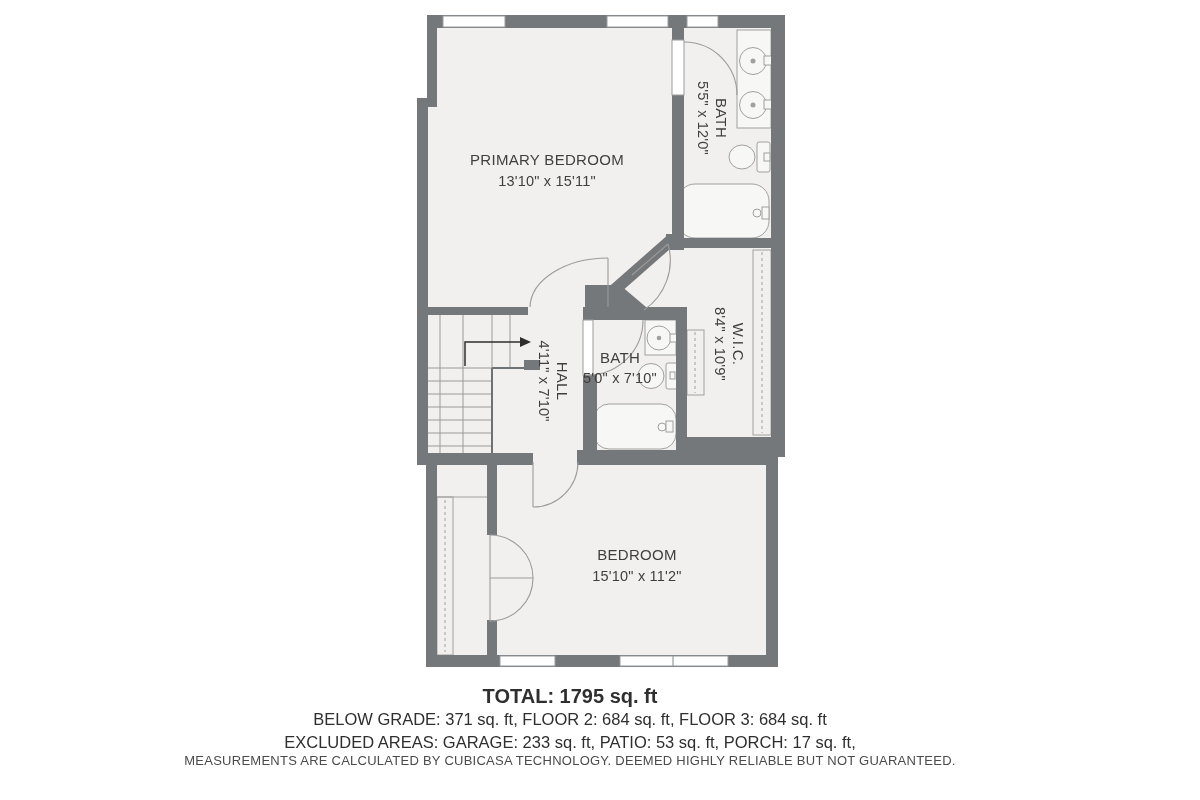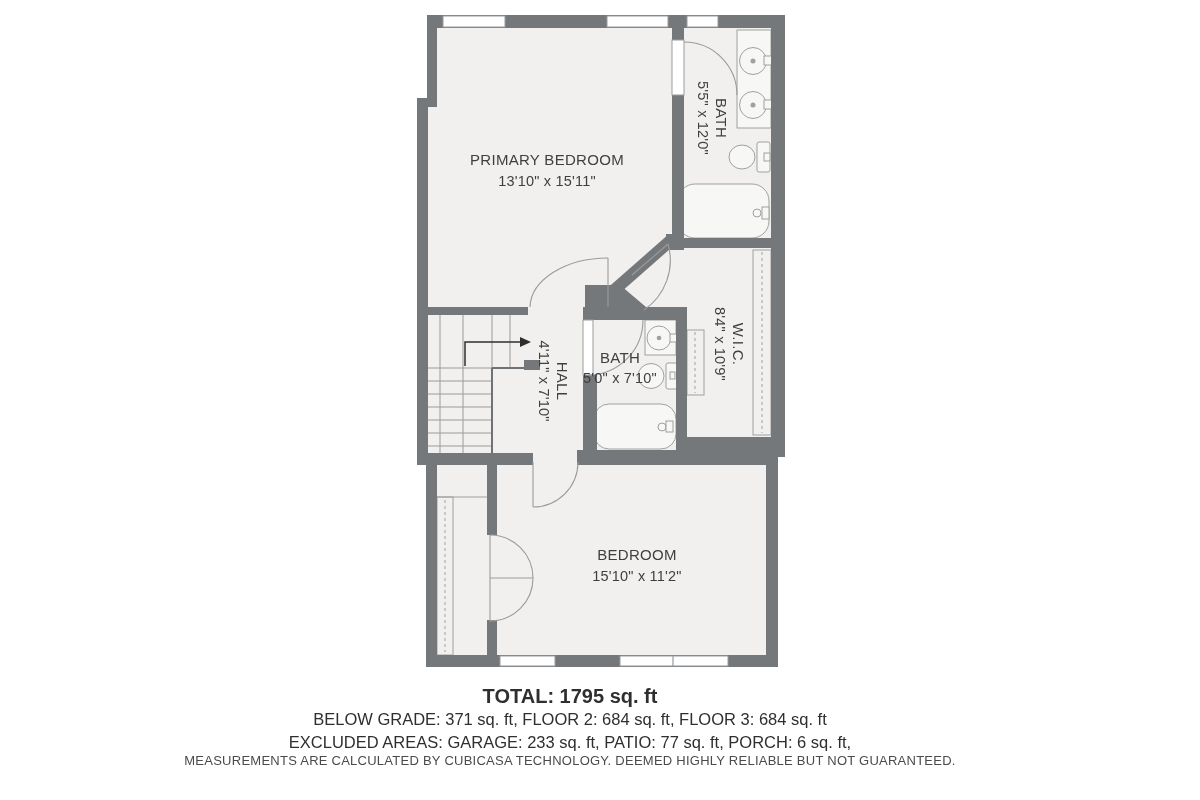--- a/index.html
+++ b/index.html
@@ -207,15 +207,15 @@
     <text class="room-dim" x="620" y="383">5'0" x 7'10"</text>
 
     <text class="room-label" x="637" y="560">BEDROOM</text>
     <text class="room-dim" x="637" y="581">15'10" x 11'2"</text>
   </g>
 </svg>
 
 <div id="footer">
   <div class="total">TOTAL: 1795 sq. ft</div>
   <div class="sub">BELOW GRADE: 371 sq. ft, FLOOR 2: 684 sq. ft, FLOOR 3: 684 sq. ft</div>
-  <div class="sub">EXCLUDED AREAS: GARAGE: 233 sq. ft, PATIO: 77 sq. ft, PORCH: 6 sq. ft,</div>
+  <div class="sub">EXCLUDED AREAS: GARAGE: 233 sq. ft, PATIO: 53 sq. ft, PORCH: 17 sq. ft,</div>
   <div class="disclaimer">MEASUREMENTS ARE CALCULATED BY CUBICASA TECHNOLOGY. DEEMED HIGHLY RELIABLE BUT NOT GUARANTEED.</div>
 </div>
 
 </body></html>

